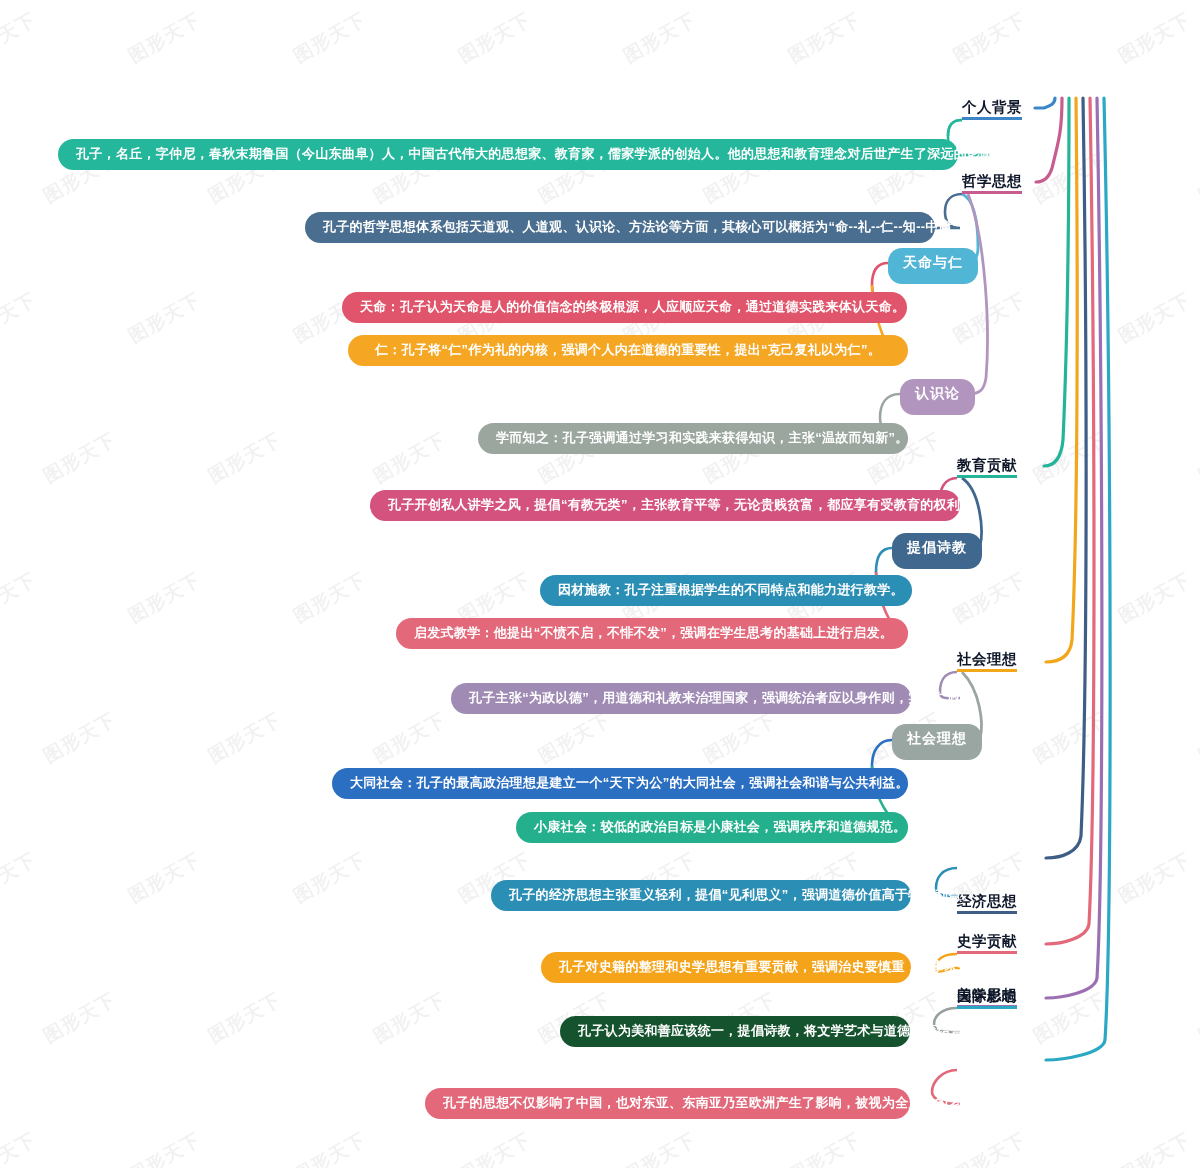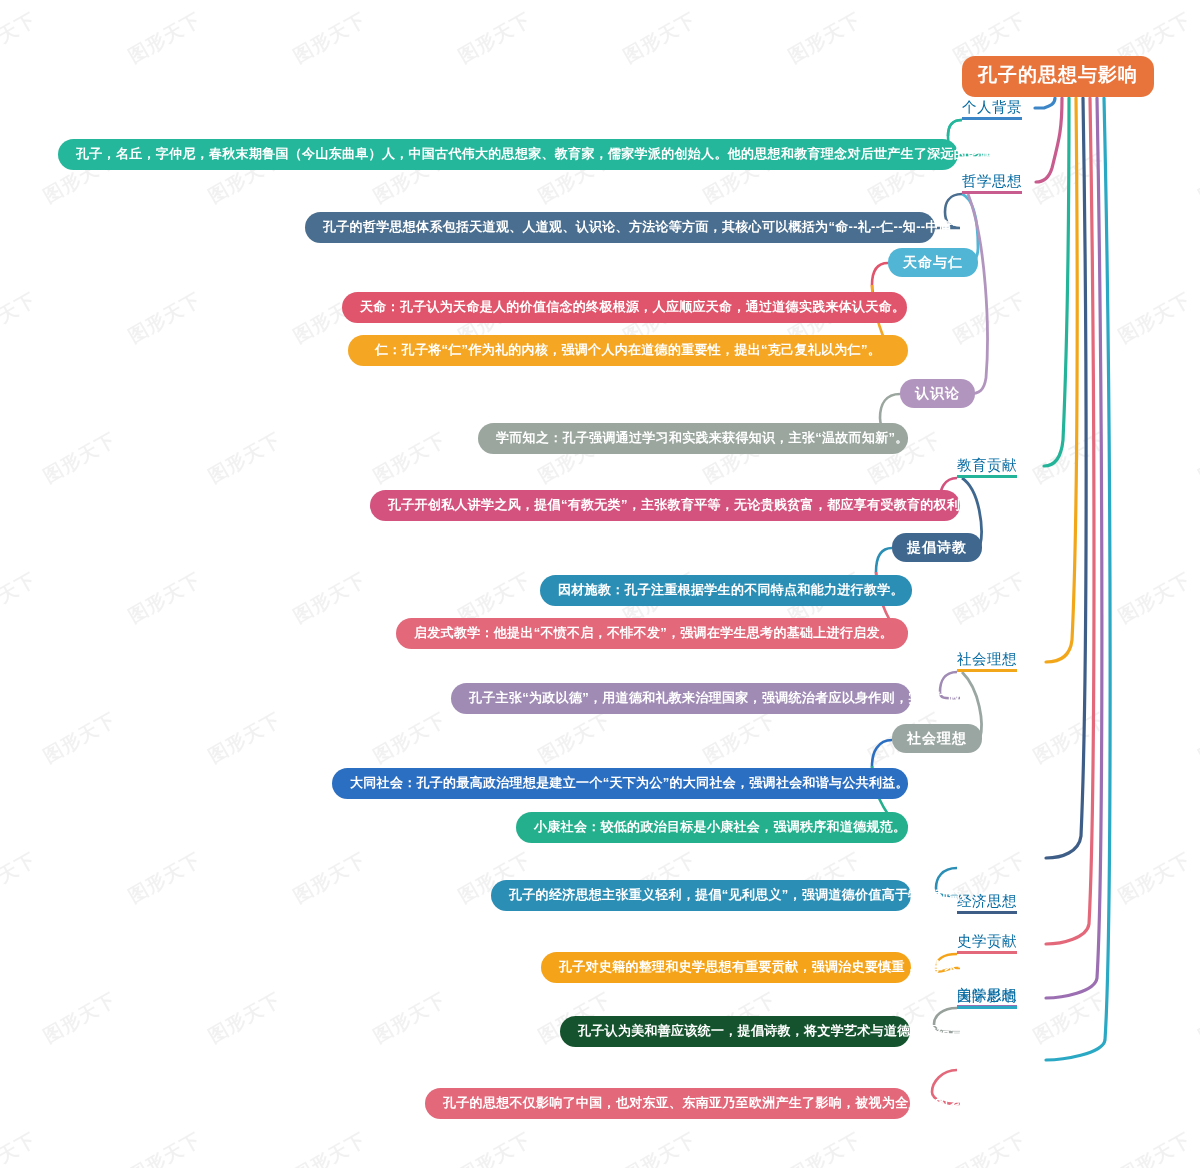--- a/index.html
+++ b/index.html
@@ -55,43 +55,43 @@
     letter-spacing: 1px;
     white-space: nowrap;
     line-height: 1.1;
   }
 
   
   .branch-label {
     position: absolute;
     z-index: 4;
     font-size: 14.5px;
-    font-weight: 400;
-    color: #0369a1;
+    font-weight: 700;
+    color: #0f172a;
     letter-spacing: 0.5px;
     white-space: nowrap;
     padding-bottom: 2px;
     line-height: 1.15;
   }
   .branch-label .ul {
     display: block;
     height: 3px;
     width: 100%;
     margin-top: 1px;
   }
 
   
   .pill-node {
     position: absolute;
     z-index: 4;
     color: #ffffff;
     font-size: 14px;
     font-weight: 700;
     border-radius: 14px;
-    padding: 6px 15px 7px 15px;
+    padding: 6px 15px 14px 15px;
     letter-spacing: 1px;
     white-space: nowrap;
     line-height: 1.15;
   }
 
   
   .leaf-node {
     position: absolute;
     z-index: 4;
     color: #ffffff;
@@ -234,21 +234,20 @@
 
     <path d="M957,868 C942,868 936,878 936,888 C936,896 946,896 956,896 L960,896" stroke="#2B8EB5" stroke-width="2.6" fill="none"></path>
 
     <path d="M957,954 C942,954 936,960 936,968 C936,976 946,968 956,968 L960,968" stroke="#F5A41A" stroke-width="2.6" fill="none"></path>
 
     <path d="M957,1008 C942,1008 934,1016 934,1024 C934,1032 946,1032 956,1032 L960,1032" stroke="#97A09B" stroke-width="2.6" fill="none"></path>
 
     <path d="M957,1070 C942,1070 932,1082 932,1092 C932,1100 946,1104 956,1104 L960,1104" stroke="#E2687A" stroke-width="2.6" fill="none"></path>
   </svg>
 
-  <div class="root-node" style="left:962px; top:56px;">孔子的思想与影响</div>
 
   <div id="nodes">
       <div class="branch-label" style="left: 962px; top: 99px;"><span>个人背景</span><span class="ul" style="background: rgb(60, 134, 200);"></span></div>
       <div class="leaf-node" style="left: 58px; top: 139px; background: rgb(37, 183, 155); width: 900px; text-align: center;">孔子，名丘，字仲尼，春秋末期鲁国（今山东曲阜）人，中国古代伟大的思想家、教育家，儒家学派的创始人。他的思想和教育理念对后世产生了深远的影响。</div>
       <div class="branch-label" style="left: 962px; top: 173px;"><span>哲学思想</span><span class="ul" style="background: rgb(200, 92, 142);"></span></div>
       <div class="leaf-node" style="left: 305px; top: 212px; background: rgb(74, 110, 143); width: 630px; text-align: center;">孔子的哲学思想体系包括天道观、人道观、认识论、方法论等方面，其核心可以概括为“命--礼--仁--知--中庸”。</div>
       <div class="pill-node" style="left: 888px; top: 248px; background: rgb(81, 181, 214);">天命与仁</div>
       <div class="leaf-node" style="left: 342px; top: 292px; background: rgb(224, 85, 107); width: 565px; text-align: center;">天命：孔子认为天命是人的价值信念的终极根源，人应顺应天命，通过道德实践来体认天命。</div>
       <div class="leaf-node" style="left: 348px; top: 335px; background: rgb(245, 166, 35); width: 560px; text-align: center;">仁：孔子将“仁”作为礼的内核，强调个人内在道德的重要性，提出“克己复礼以为仁”。</div>
       <div class="pill-node" style="left: 900px; top: 379px; background: rgb(178, 149, 190);">认识论</div>

